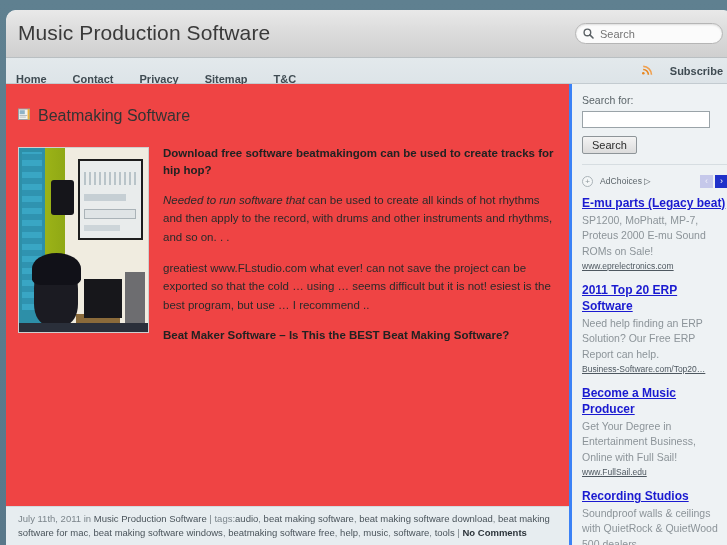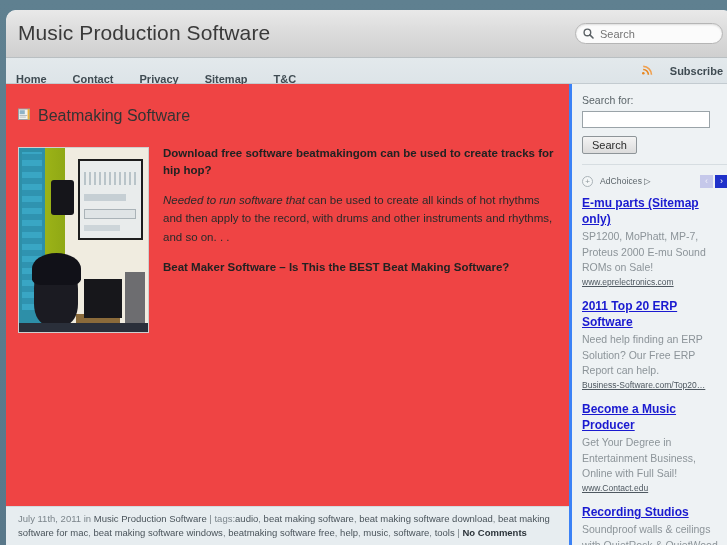--- a/index.html
+++ b/index.html
@@ -244,20 +244,21 @@
           <div class="tower"></div>
           <div class="desk"></div>
           <div class="laptop"></div>
           <div class="head"></div>
           <div class="cap"></div>
           <div class="stripe"></div>
         </div>
 
         <p class="lead">Download free software beatmakingom can be used to create tracks for hip hop?</p>
         <p class="para"><em>Needed to run software that</em><span> can be used to create all kinds of hot rhythms and then apply to the record, with drums and other instruments and rhythms, and so on. . .</span></p>
+        <p class="para">greatiest www.FLstudio.com what ever! can not save the project can be exported so that the cold … using … seems difficult but it is not! esiest is the best program, but use … I recommend ..</p>
         <p class="subhead">Beat Maker Software – Is This the BEST Beat Making Software?</p>
       </div>
 
       <div class="post-meta">
         <span>July 11th, 2011</span>
         <span>in</span>
         <a href="#">Music Production Software</a>
         <span>|</span>
         <span>tags:</span><a href="#">audio</a>,
         <a href="#">beat making software</a>,
@@ -289,35 +290,35 @@
           <div class="ad-plus">+</div>
           <span class="adchoices-txt">AdChoices</span>
           <span class="adchoices-tri">▷</span>
           <div class="arrows">
             <div class="arw prev">‹</div>
             <div class="arw next">›</div>
           </div>
         </div>
 
         <div class="ad">
-          <a class="ad-title" href="#">E-mu parts (Sitemap only)</a>
+          <a class="ad-title" href="#">E-mu parts (Legacy beat)</a>
           <div class="ad-desc">SP1200, MoPhatt, MP-7, Proteus 2000 E-mu Sound ROMs on Sale!</div>
           <a class="ad-url" href="#">www.eprelectronics.com</a>
         </div>
 
         <div class="ad">
           <a class="ad-title" href="#">2011 Top 20 ERP Software</a>
           <div class="ad-desc">Need help finding an ERP Solution? Our Free ERP Report can help.</div>
           <a class="ad-url" href="#">Business-Software.com/Top20…</a>
         </div>
 
         <div class="ad">
           <a class="ad-title" href="#">Become a Music Producer</a>
           <div class="ad-desc">Get Your Degree in Entertainment Business, Online with Full Sail!</div>
-          <a class="ad-url" href="#">www.Contact.edu</a>
+          <a class="ad-url" href="#">www.FullSail.edu</a>
         </div>
 
         <div class="ad">
           <a class="ad-title" href="#">Recording Studios</a>
           <div class="ad-desc">Soundproof walls &amp; ceilings with QuietRock &amp; QuietWood 500 dealers</div>
         </div>
       </div>
 
     </div>
   </div>

